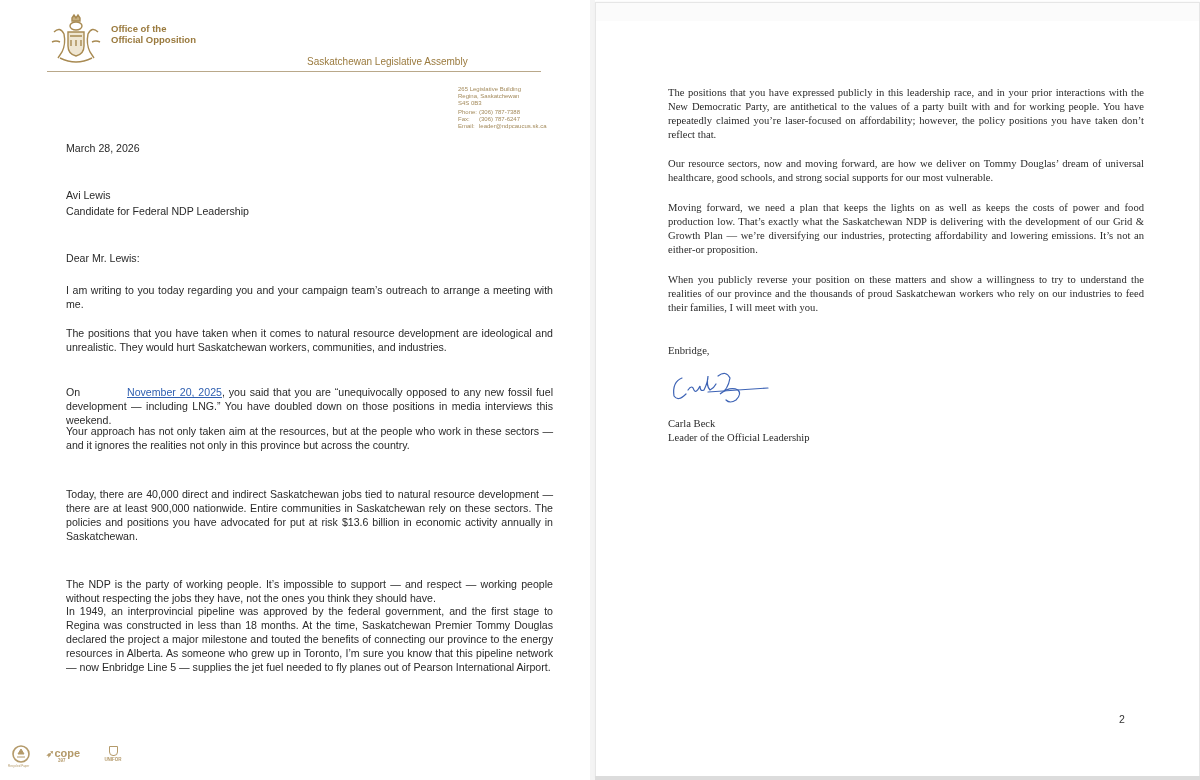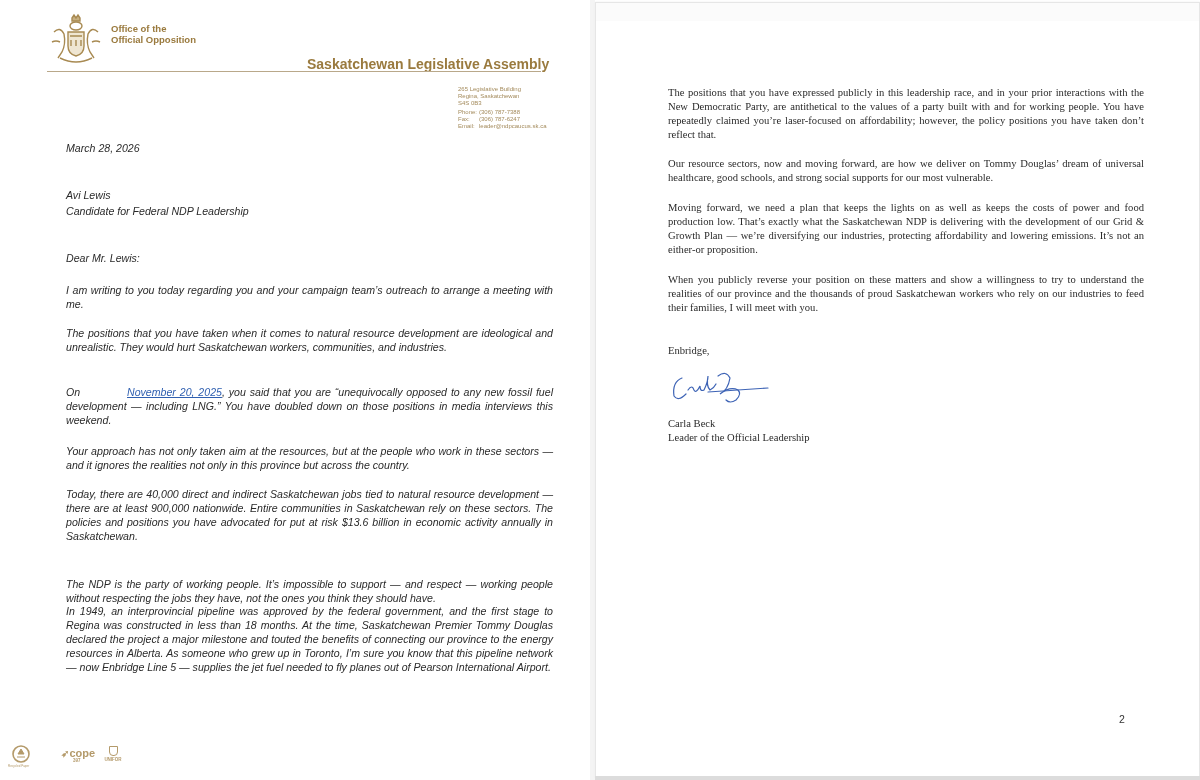--- a/index.html
+++ b/index.html
@@ -15,40 +15,40 @@
     border: 1px solid #e6e6e6; box-shadow: 0 0 2px #eee;
   }
   .page-right .topband { position:absolute; left:0; top:0; right:0; height:18px; background:#fbfbfb; }
   .crest { position: absolute; left: 48px; top: 12px; width: 56px; height: 56px; }
   .office {
     position: absolute; left: 111px; top: 23px;
     font-size: 9.5px; font-weight: bold; color: #9a7a3e; line-height: 11px;
   }
   .assembly {
     position: absolute; left: 307px; top: 56px;
-    font-size: 14px; font-weight: bold; color: #9a7a3e;
+    font-size: 10px; font-weight: normal; color: #9a7a3e;
   }
   .rule { position: absolute; left: 47px; top: 71px; width: 494px; height: 1px; background: #b9a88a; }
   .address {
     position: absolute; left: 458px; top: 86px;
     font-size: 6px; color: #a48b5c; line-height: 6.8px;
   }
   .address .gap { height: 3px; }
   .address .lbl { display: inline-block; width: 21px; }
   .body-text { font-size: 10.6px; line-height: 14px; color: #2a2a2a; }
   .para { position: absolute; text-align: justify; text-align-last: left; }
-  .left-col { left: 66px; width: 487px; font-style: italic; }
+  .left-col { left: 66px; width: 487px; }
   .right-col { left: 668px; width: 476px; font-family: Liberation Serif, serif; }
   .link { color: #2f5fb0; text-decoration: underline; margin-left: 43px; }
   .sig { position: absolute; left: 668px; top: 368px; width: 105px; height: 40px; }
   .pagenum { position: absolute; left: 1119px; top: 713px; font-size: 10.5px; color: #333; }
   .footer-logos { position: absolute; left: 10px; top: 745px; height: 24px; }
   .logo-recycle { position: absolute; left: 2px; top: 0px; width: 18px; height: 18px; }
   .logo-recycle-txt { position:absolute; left:-2px; top:19px; font-size:3px; color:#b49a6a; white-space:nowrap; }
-  .logo-cope { position: absolute; left: 36px; top: 2px; font-size: 11px; font-weight: bold; color: #b49a6a; margin-left: 15px; }
+  .logo-cope { position: absolute; left: 36px; top: 2px; font-size: 11px; font-weight: bold; color: #b49a6a; }
   .logo-cope .num { position:absolute; left:12px; top:11px; font-size:4.5px; }
   .logo-unifor { position: absolute; left: 92px; top: 1px; font-size: 4.5px; font-weight: bold; color: #b49a6a; text-align:center; width: 22px; }
   .logo-unifor .shield { display:block; margin: 0 auto 1px; width:7px; height:8px; border:1px solid #b49a6a; border-radius: 0 0 4px 4px; }
   .left-edge { position:absolute; left:590px; top:0; width:5px; height:780px; background:#f4f4f4; }
   .bottom-line { position:absolute; left:595px; top:776px; width:605px; height:4px; background:#dcdcdc; }
 </style>
 </head>
 <body>
 
 <div class="page page-left">
@@ -84,21 +84,21 @@
     <div class="para left-col" style="top:141px">March 28, 2026</div>
     <div class="para left-col" style="top:188px">Avi Lewis</div>
     <div class="para left-col" style="top:204px">Candidate for Federal NDP Leadership</div>
     <div class="para left-col" style="top:251px">Dear Mr. Lewis:</div>
 
     <div class="para left-col" style="top:283px">I am writing to you today regarding you and your campaign team’s outreach to arrange a meeting with me.</div>
     <div class="para left-col" style="top:326px">The positions that you have taken when it comes to natural resource development are ideological and unrealistic. They would hurt Saskatchewan workers, communities, and industries.</div>
     <div class="para left-col" style="top:385px">
       <span>On </span><a class="link">November 20, 2025</a><span>, you said that you are “unequivocally opposed to any new fossil fuel development — including LNG.” You have doubled down on those positions in media interviews this weekend.</span>
     </div>
-    <div class="para left-col" style="top:444px">Your approach has not only taken aim at the resources, but at the people who work in these sectors — and it ignores the realities not only in this province but across the country.</div>
+    <div class="para left-col" style="top:424px">Your approach has not only taken aim at the resources, but at the people who work in these sectors — and it ignores the realities not only in this province but across the country.</div>
     <div class="para left-col" style="top:487px">Today, there are 40,000 direct and indirect Saskatchewan jobs tied to natural resource development — there are at least 900,000 nationwide. Entire communities in Saskatchewan rely on these sectors. The policies and positions you have advocated for put at risk $13.6 billion in economic activity annually in Saskatchewan.</div>
     <div class="para left-col" style="top:577px">The NDP is the party of working people. It’s impossible to support — and respect — working people without respecting the jobs they have, not the ones you think they should have.</div>
     <div class="para left-col" style="top:604px">In 1949, an interprovincial pipeline was approved by the federal government, and the first stage to Regina was constructed in less than 18 months. At the time, Saskatchewan Premier Tommy Douglas declared the project a major milestone and touted the benefits of connecting our province to the energy resources in Alberta. As someone who grew up in Toronto, I’m sure you know that this pipeline network — now Enbridge Line 5 — supplies the jet fuel needed to fly planes out of Pearson International Airport.</div>
   </div>
 
   <div class="footer-logos">
     <svg class="logo-recycle" viewBox="0 0 18 18">
       <circle cx="9" cy="9" r="8" fill="none" stroke="#b49a6a" stroke-width="1.6"></circle>
       <path d="M9 4 l3 5 h-6 z M5 12 h8" fill="#b49a6a" stroke="#b49a6a" stroke-width="1"></path>
     </svg>

